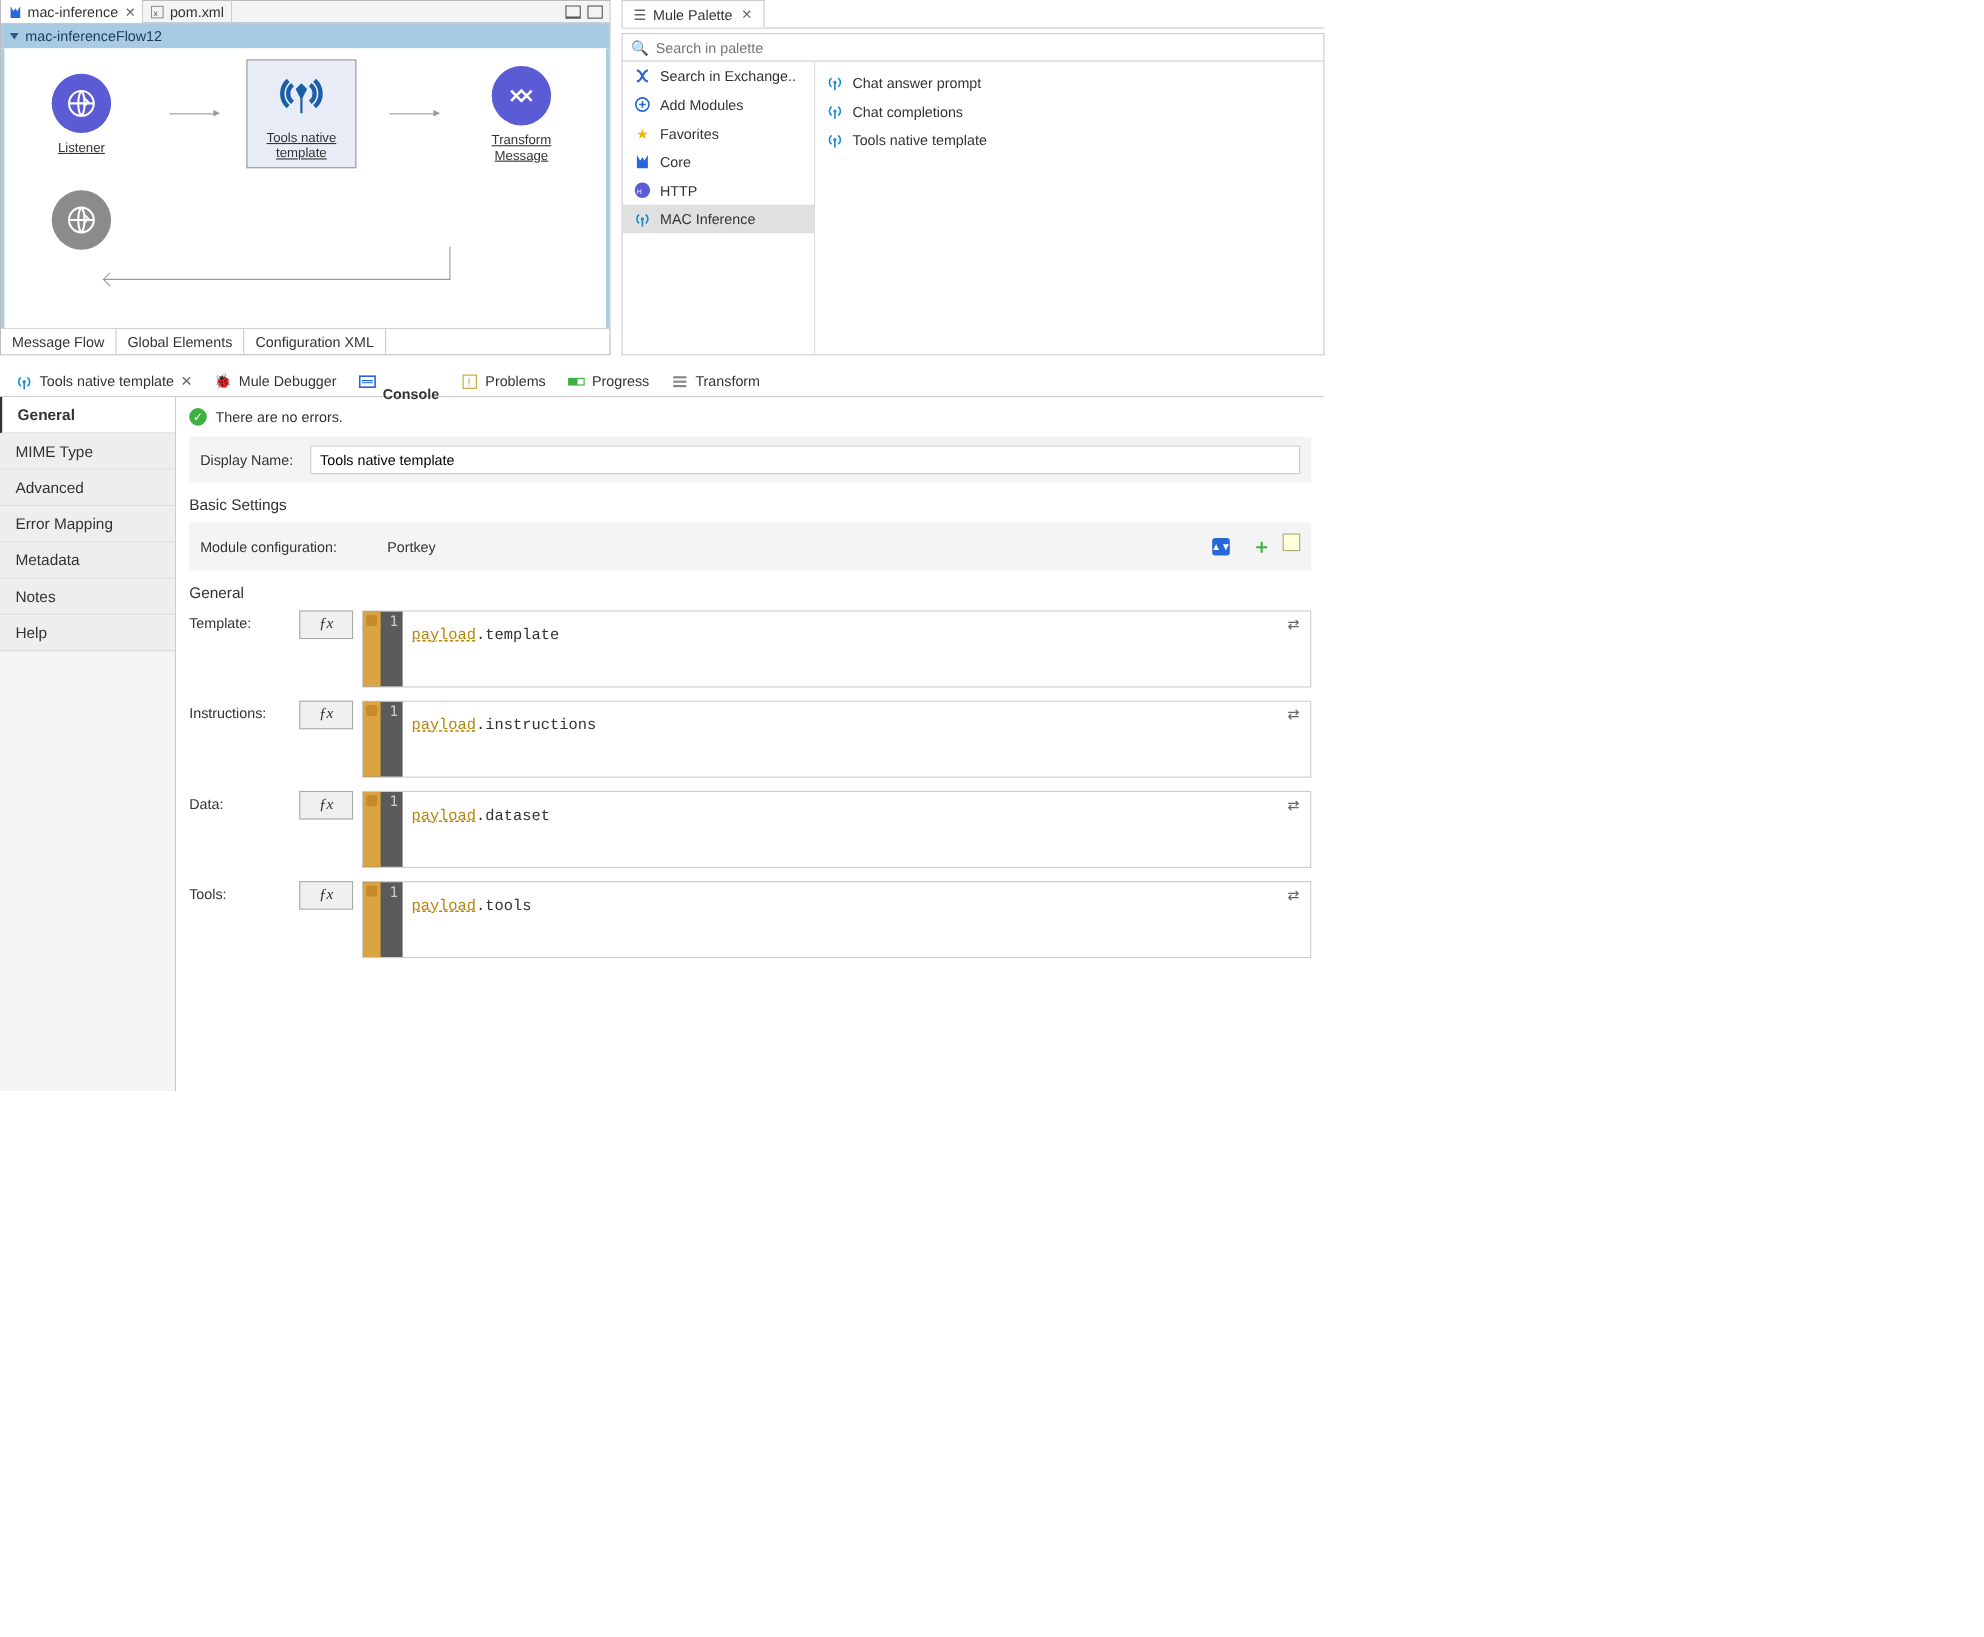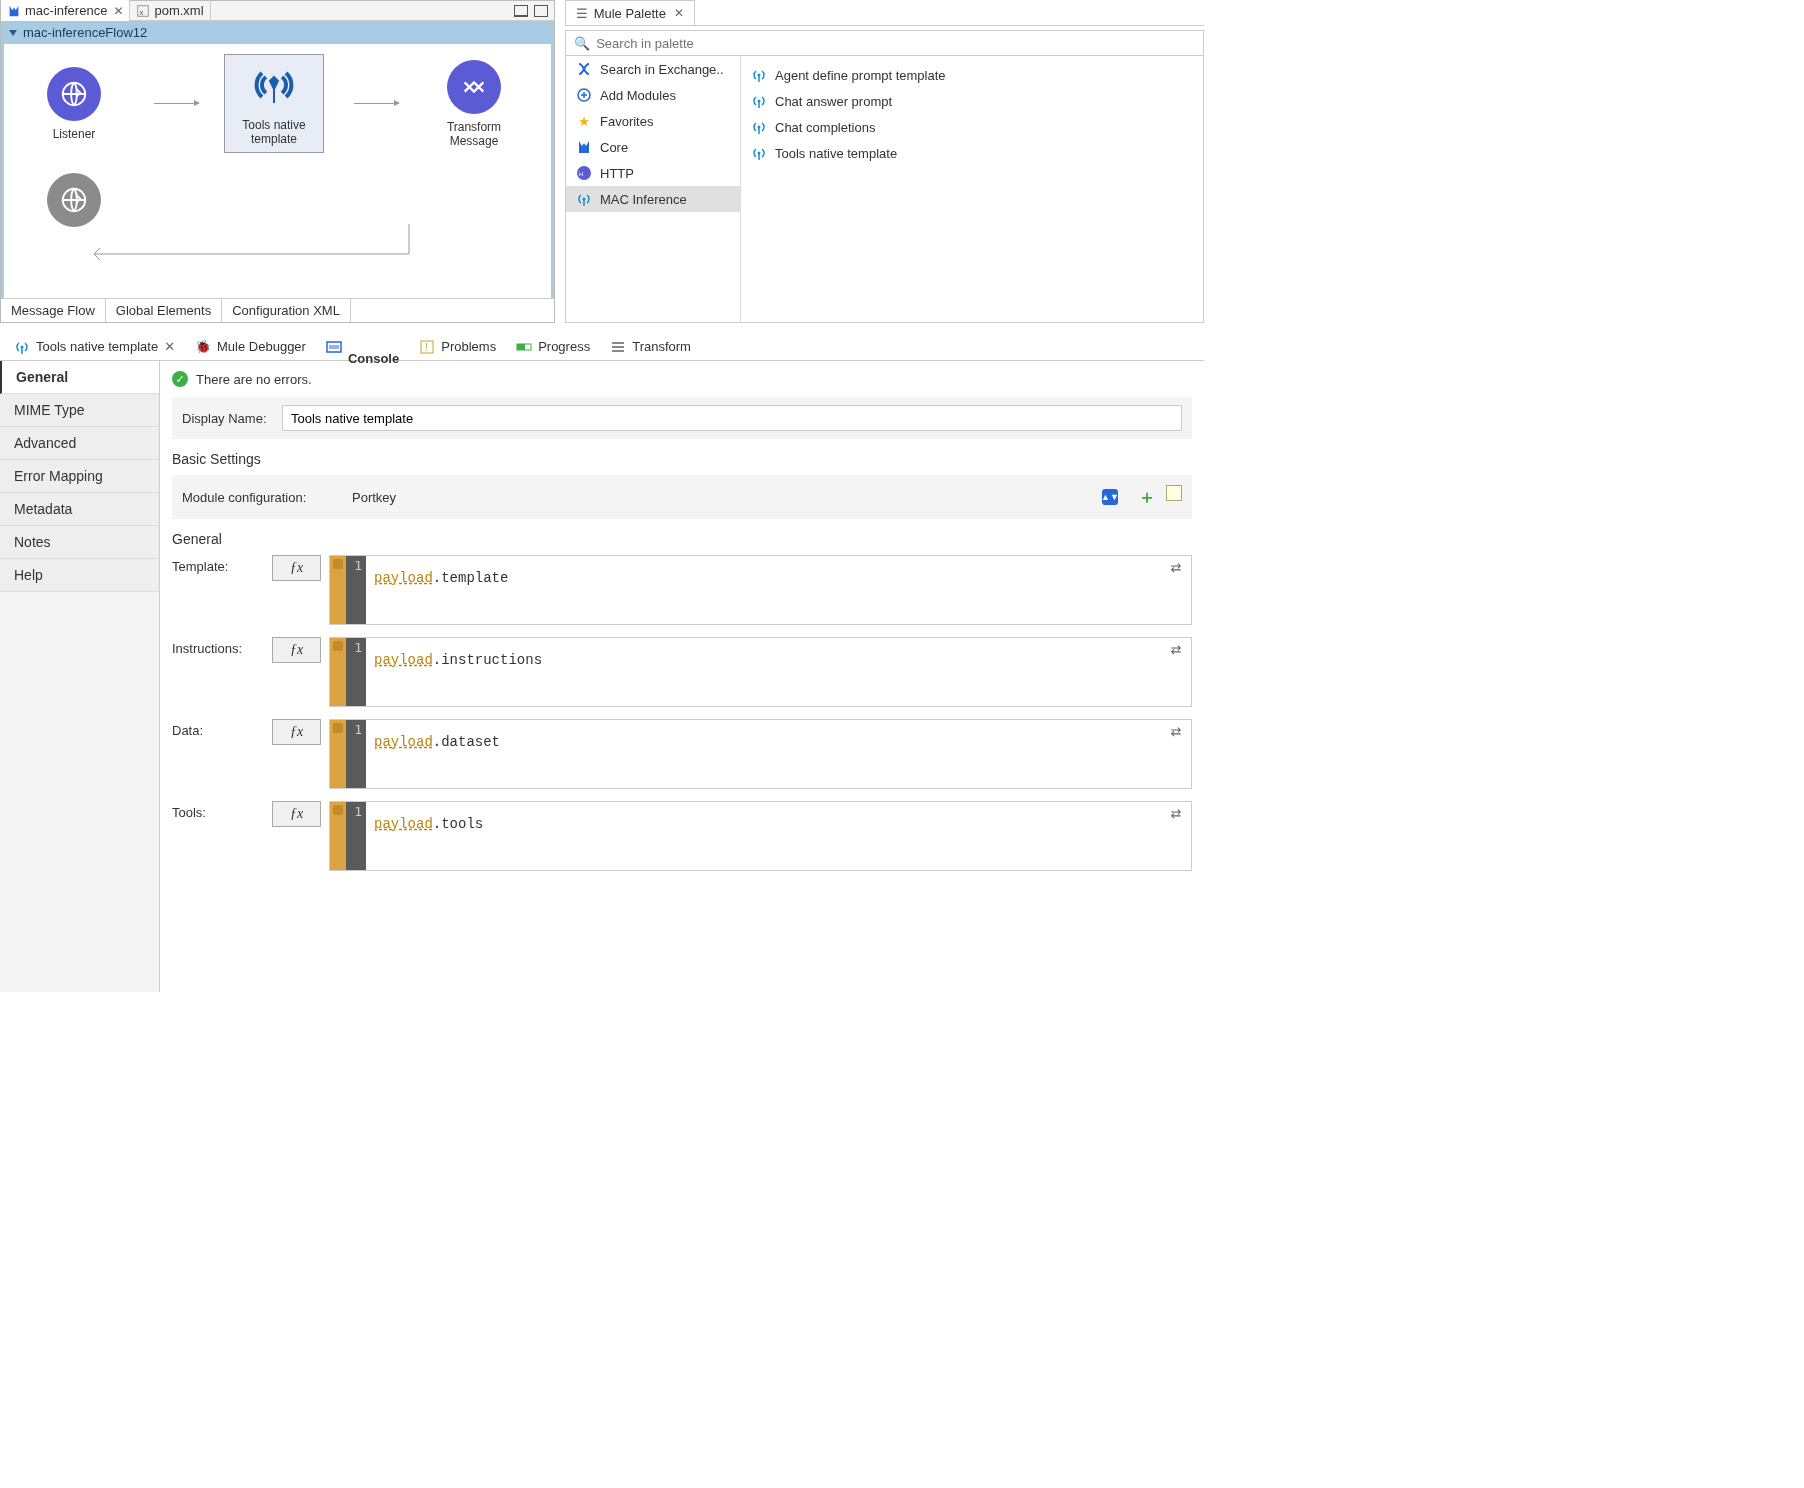--- a/index.html
+++ b/index.html
@@ -13,21 +13,21 @@
 .etab.active { background: #fff; }
 .etab .ic { width: 14px; height: 14px; margin-right: 4px; }
 .etab-close { margin-left: 6px; font-size: 12px; color: #666; }
 .etab-controls { margin-left: auto; display: flex; gap: 6px; padding-right: 6px; }
 .wc { width: 14px; height: 12px; border: 1px solid #555; display: inline-block; }
 
 .flow-header { background: #a6cbe3; padding: 4px 8px; display: flex; align-items: center; }
 .flow-header .tri { display: inline-block; width: 0; height: 0; border-left: 4px solid transparent; border-right: 4px solid transparent; border-top: 6px solid #2a5a8a; margin-right: 6px; }
 .flow-header span { color: #1a3a5a; font-size: 13px; }
 .flow-canvas { flex: 1; background: #fff; position: relative; padding: 10px 20px; border-left: 3px solid #a6cbe3; border-right: 3px solid #a6cbe3; }
-.flow-row { display: flex; align-items: center; gap: 30px; }
+.flow-row { display: flex; align-items: center; gap: 30px; text-decoration: underline; }
 .node { display: flex; flex-direction: column; align-items: center; width: 100px; }
 .node .circle { width: 54px; height: 54px; border-radius: 50%; display: flex; align-items: center; justify-content: center; }
 .node .circle.purple { background: #5b5bd6; }
 .node .circle.grey { background: #8b8b8b; }
 .node .nlabel { margin-top: 6px; text-align: center; font-size: 12px; color: #333; }
 .node.sel { border: 1px solid #999; background: #e8ecf7; padding: 6px; }
 .arrow { width: 40px; height: 1px; background: #999; position: relative; }
 .arrow::after { content: ""; position: absolute; right: -6px; top: -3px; border-left: 6px solid #999; border-top: 3px solid transparent; border-bottom: 3px solid transparent; }
 .flow-tabs { display: flex; border-top: 1px solid #ccc; }
 .flow-tab { padding: 4px 10px; border-right: 1px solid #ccc; font-size: 13px; cursor: pointer; }
@@ -238,27 +238,20 @@
               </span>
             <span>MAC Inference</span>
           </div>
         </div>
         <div class="palette-right">
           <div class="pr-item">
             <span class="pic antenna-ic"><svg viewBox="0 0 16 16">
                   <path d="M8 9v6M5 4a5 5 0 0 0 0 8M11 4a5 5 0 0 1 0 8" stroke="#1b8fc9" fill="none" stroke-width="1.5"></path>
                   <circle cx="8" cy="8" r="1.5" fill="#1b8fc9"></circle>
                 </svg></span>
-            <span>Agent define prompt template</span>
-          </div>
-          <div class="pr-item">
-            <span class="pic antenna-ic"><svg viewBox="0 0 16 16">
-                  <path d="M8 9v6M5 4a5 5 0 0 0 0 8M11 4a5 5 0 0 1 0 8" stroke="#1b8fc9" fill="none" stroke-width="1.5"></path>
-                  <circle cx="8" cy="8" r="1.5" fill="#1b8fc9"></circle>
-                </svg></span>
             <span>Chat answer prompt</span>
           </div>
           <div class="pr-item">
             <span class="pic antenna-ic"><svg viewBox="0 0 16 16">
                   <path d="M8 9v6M5 4a5 5 0 0 0 0 8M11 4a5 5 0 0 1 0 8" stroke="#1b8fc9" fill="none" stroke-width="1.5"></path>
                   <circle cx="8" cy="8" r="1.5" fill="#1b8fc9"></circle>
                 </svg></span>
             <span>Chat completions</span>
           </div>
           <div class="pr-item">

